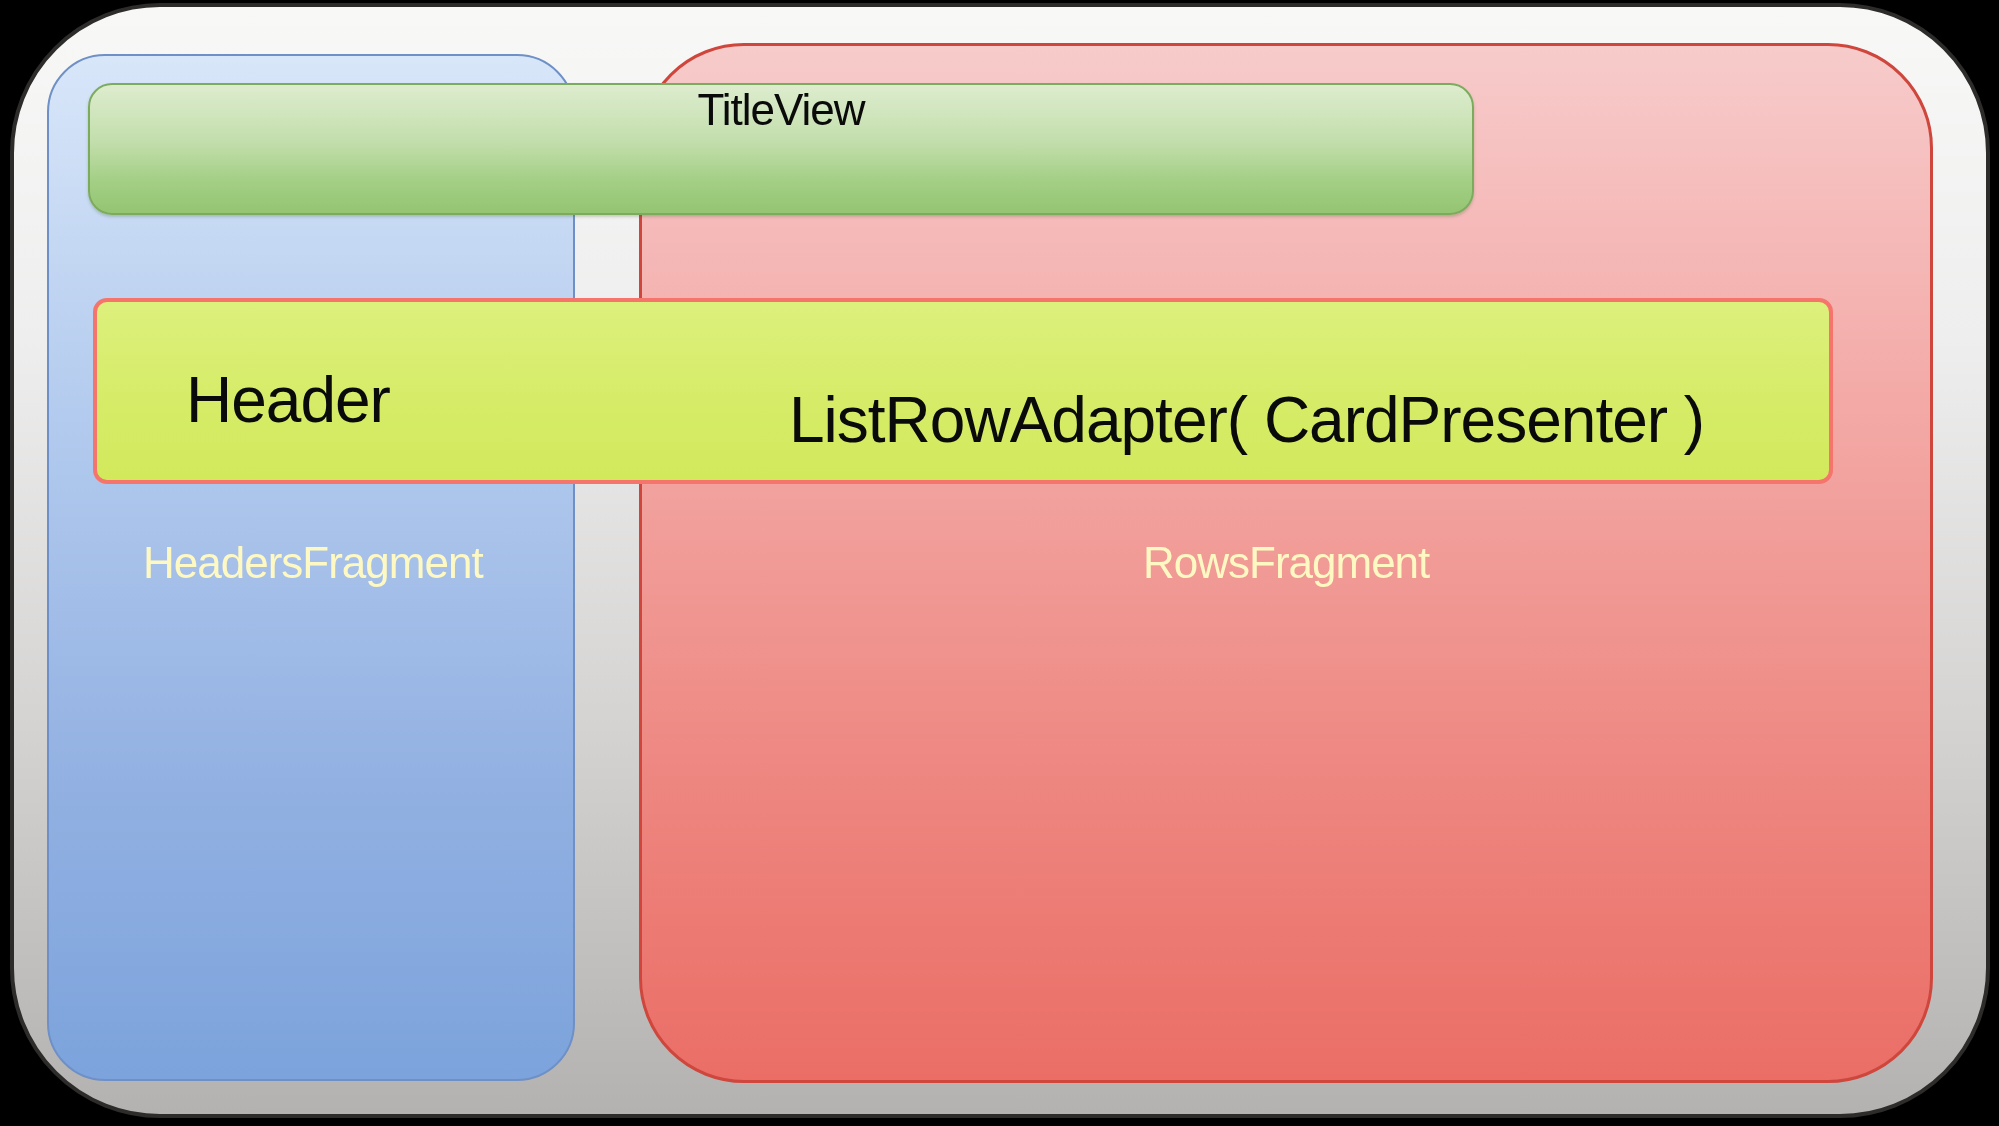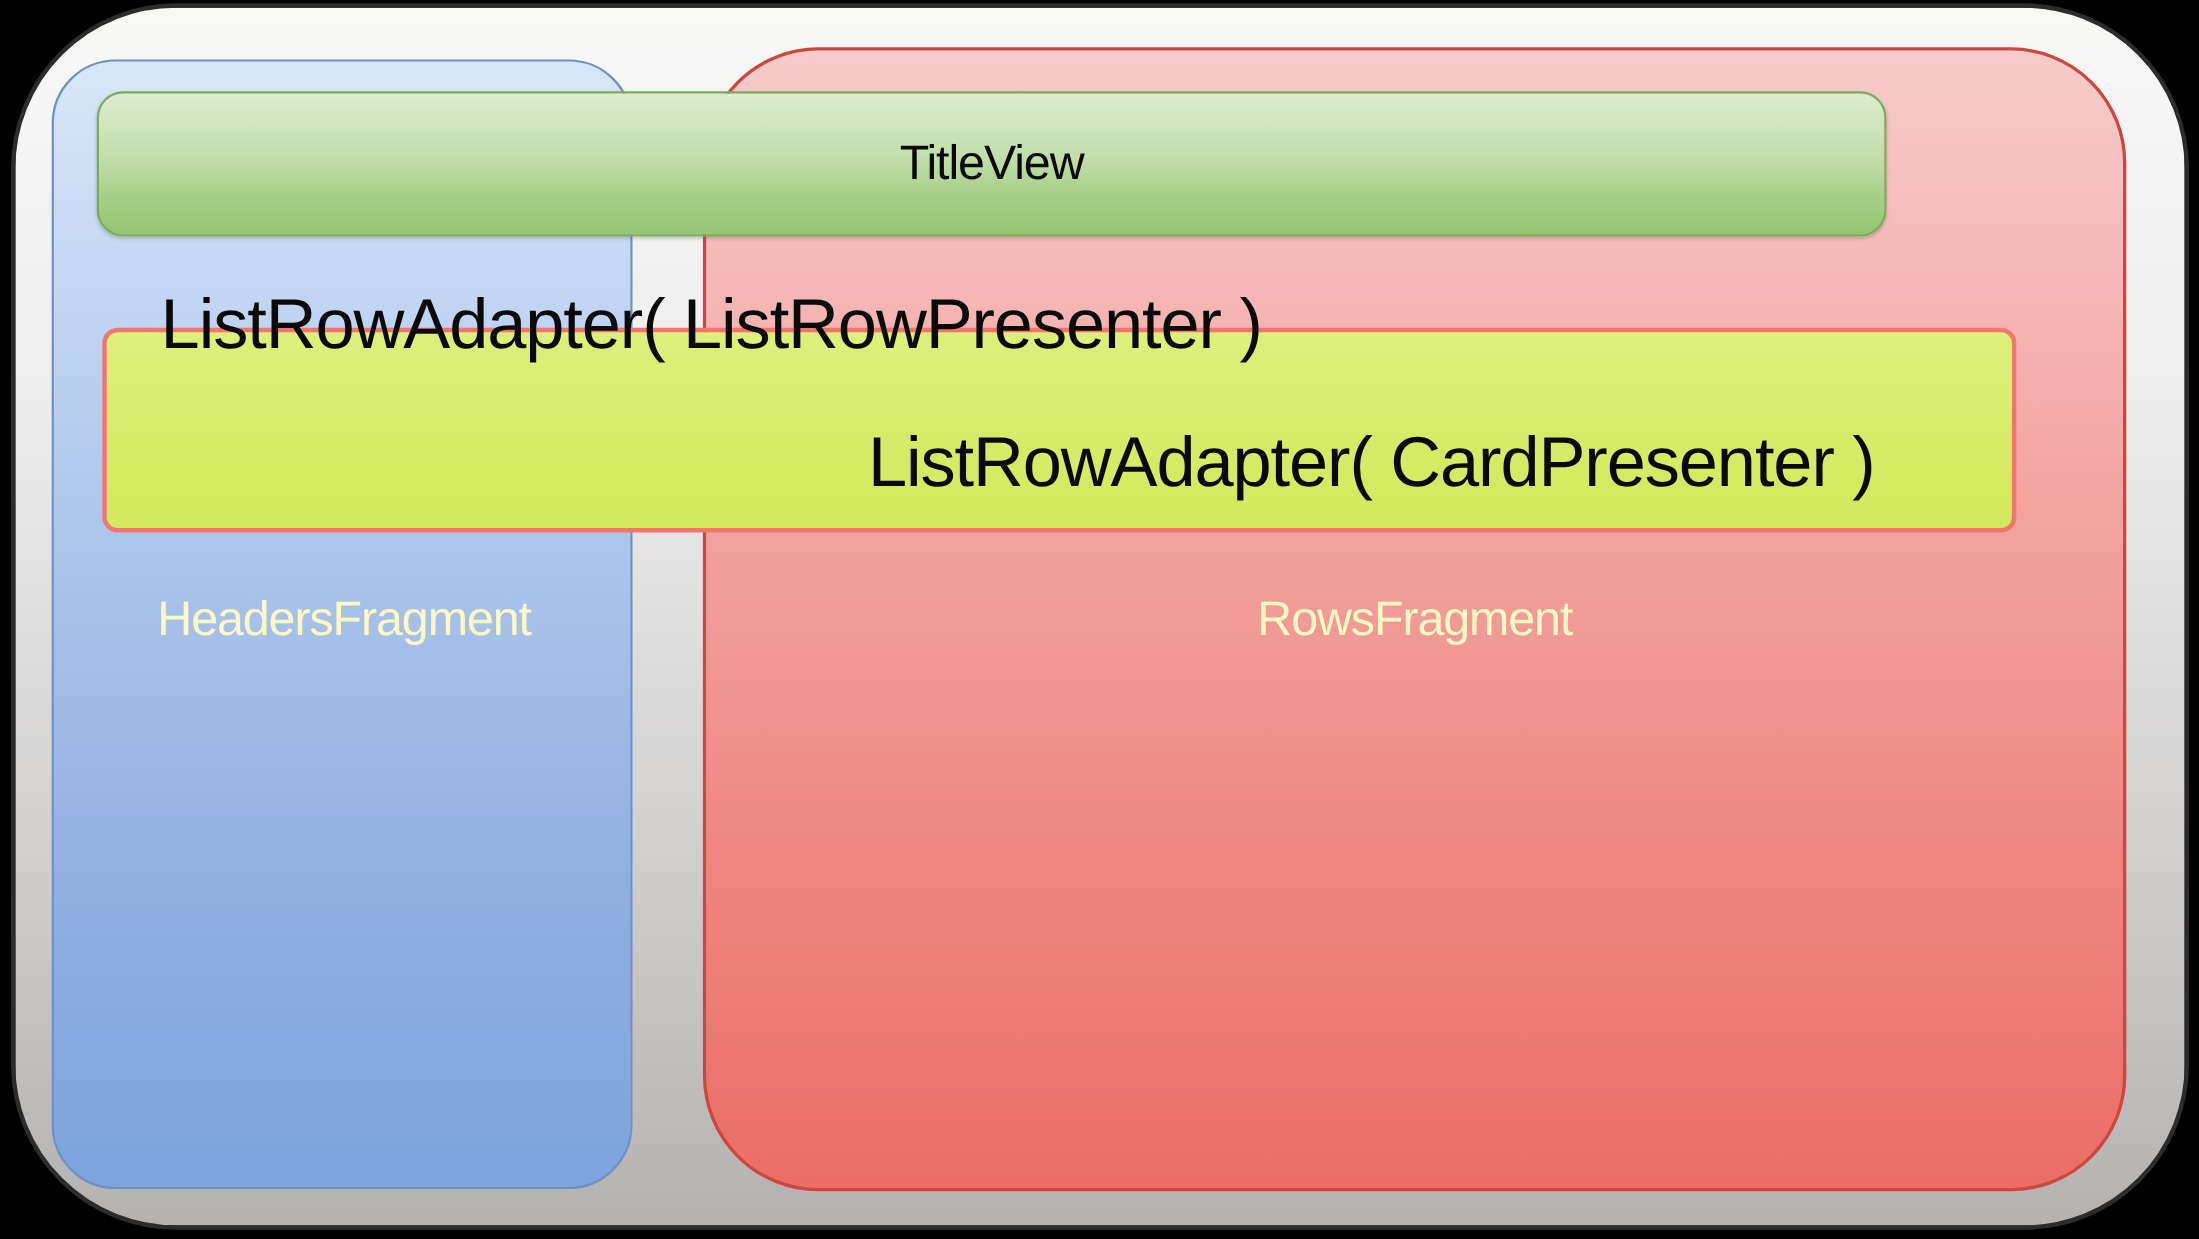--- a/index.html
+++ b/index.html
@@ -41,26 +41,25 @@
     left: 639px; top: 43px;
     width: 1294px; height: 1040px;
     border: 3px solid #cf463d;
     border-radius: 105px;
     background: linear-gradient(180deg, #f7cbcb 0%, #f3a9a6 35%, #ee8781 70%, #ea6e66 100%);
   }
 
   
   .title-bar {
     left: 88px; top: 83px;
-    width: 1627px; height: 132px;
+    width: 1386px; height: 132px;
     border: 2px solid #7dab5e;
     border-radius: 24px;
     background: linear-gradient(180deg, #ddecce 0%, #c2deab 45%, #a3cf85 75%, #94c572 100%);
     display: flex;
-    align-items: center;
     justify-content: center;
     box-shadow: 0 2px 3px rgba(60,90,40,0.25);
   }
   .title-bar-label {
     font-size: 44px;
     color: #0a0a0a;
     letter-spacing: -1px;
   }
 
   
@@ -103,22 +102,22 @@
   <div class="abs headers-panel"></div>
 
   <div class="abs rows-panel"></div>
 
   <div class="abs title-bar">
     <span class="title-bar-label">TitleView</span>
   </div>
 
   <div class="abs listrow-strip"></div>
 
-  <div class="abs big-label adapter-presenter-label">ListRowAdapter( ListRowPresenter )</div>
 
+  <div class="abs big-label header-cell-label">Header</div>
 
   <div class="abs big-label adapter-card-label">ListRowAdapter( CardPresenter )</div>
 
   <div class="abs small-label headers-fragment-label">HeadersFragment</div>
 
   <div class="abs small-label rows-fragment-label">RowsFragment</div>
 
 </div>
 
 </body></html>

